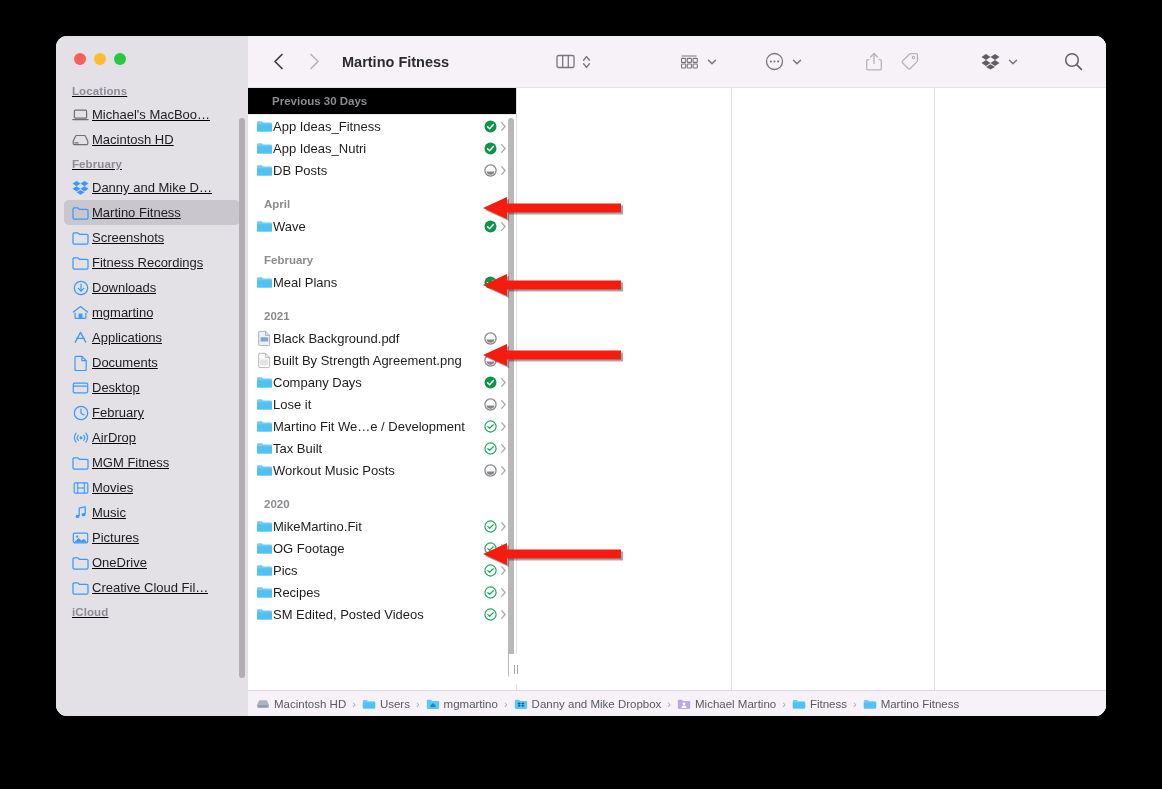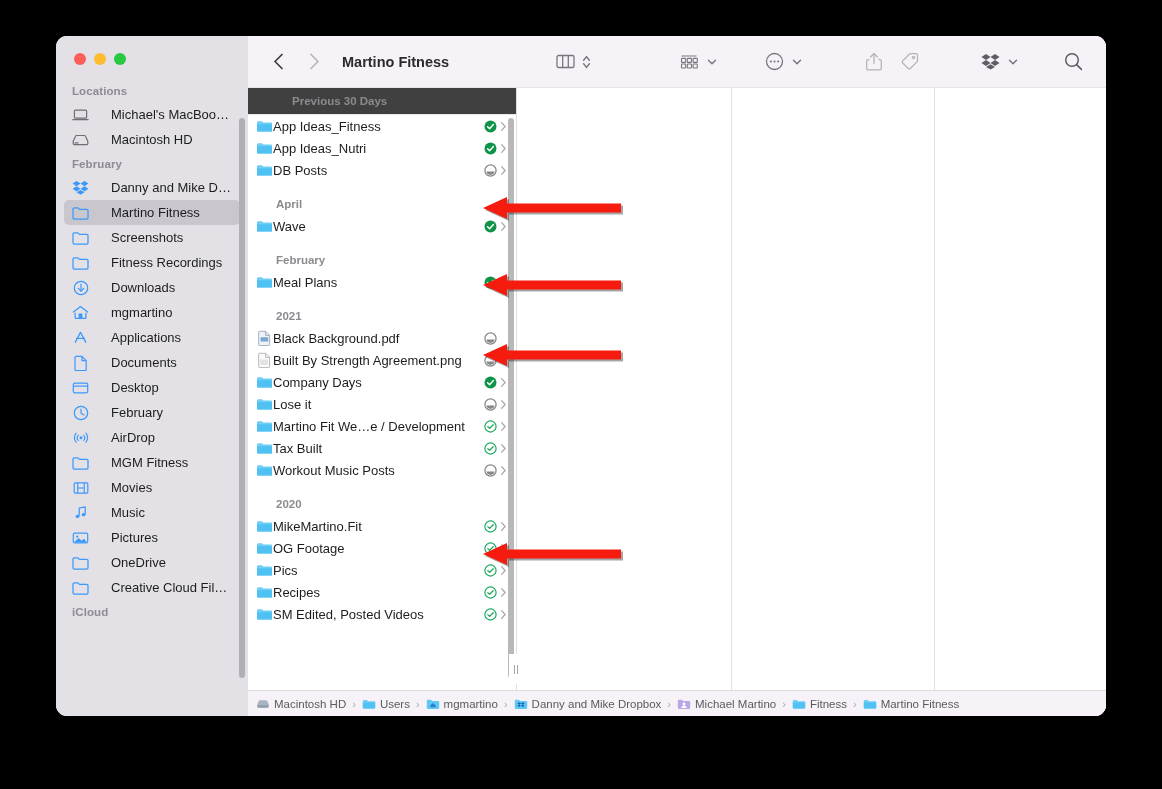--- a/index.html
+++ b/index.html
@@ -26,29 +26,29 @@
     background: #e3e0e6;
     position: relative;
     overflow: hidden;
   }
   .traffic { display: flex; gap: 8px; padding: 17px 0 0 18px; }
   .dot { width: 12px; height: 12px; border-radius: 50%; }
   .dot.red { background: #fc5f57; }
   .dot.yellow { background: #febc2e; }
   .dot.green { background: #28c840; }
 
-  .sb-scroll { padding-top: 14px; }
+  .sb-scroll { padding-top: 14px; text-decoration: underline; }
   .sb-group {
     font-size: 11.5px; font-weight: bold; color: #8e8b93;
     padding: 6px 0 5px 16px; letter-spacing: .1px;
   }
   .sb-item {
     display: flex; align-items: center;
     height: 25px; margin: 0 8px; padding-left: 8px;
-    border-radius: 5px; gap: 22px;
+    border-radius: 5px; gap: 3px;
   }
   .sb-item.selected { background: #c9c6cd; }
   .sb-ico { width: 17px; height: 17px; flex: 0 0 17px;
             display: flex; align-items: center; justify-content: center; }
   .sb-label {
     font-size: 13px; color: #1d1d1f;
     white-space: nowrap; overflow: hidden;
   }
   .sb-scrollbar {
     position: absolute; right: 3px; top: 82px;
@@ -87,27 +87,27 @@
   .vdiv::after {
     content: ""; position: absolute; left: -6px; top: 0;
     width: 13px; height: 100%; background: #fbfbfb; z-index: -1;
   }
   .col2 { width: 214px; flex: 0 0 214px; background: #fff; }
   .col3 { width: 202px; flex: 0 0 202px; background: #fff; }
   .col4 { flex: 1; background: #fff; }
 
   .hdr {
     height: 27px; display: flex; align-items: center;
-    padding-left: 44px;
+    padding-left: 24px;
     font-size: 11.5px; font-weight: bold; color: #8b8b90;
-    background: #404040;
+    background: #000000;
     border-bottom: 1px solid #e8e8e8;
   }
   .grp-hdr {
-    padding: 17px 0 5px 28px;
+    padding: 17px 0 5px 16px;
     font-size: 11.5px; font-weight: bold; color: #8b8b90;
   }
 
   .row {
     height: 22px; display: flex; align-items: center;
     padding: 0 8px 0 8px; gap: 0;
   }
   .row-ico { width: 17px; height: 17px; flex: 0 0 17px;
              display: flex; align-items: center; justify-content: center; }
   .row-name {

